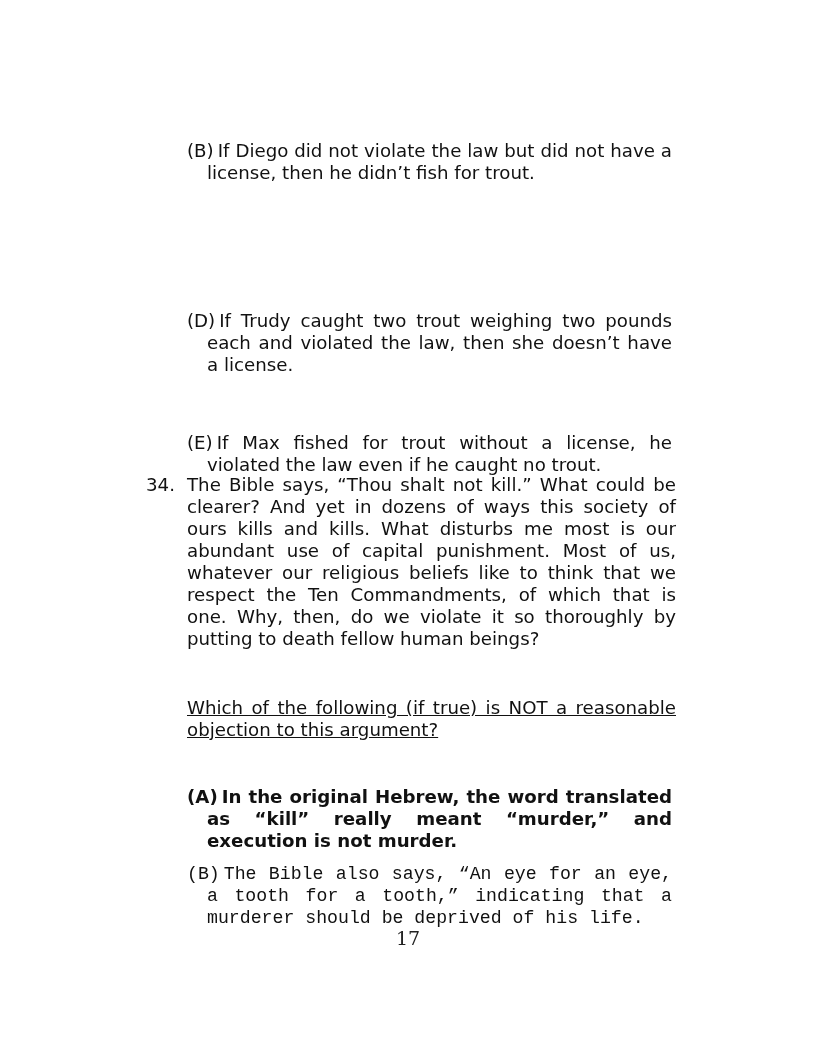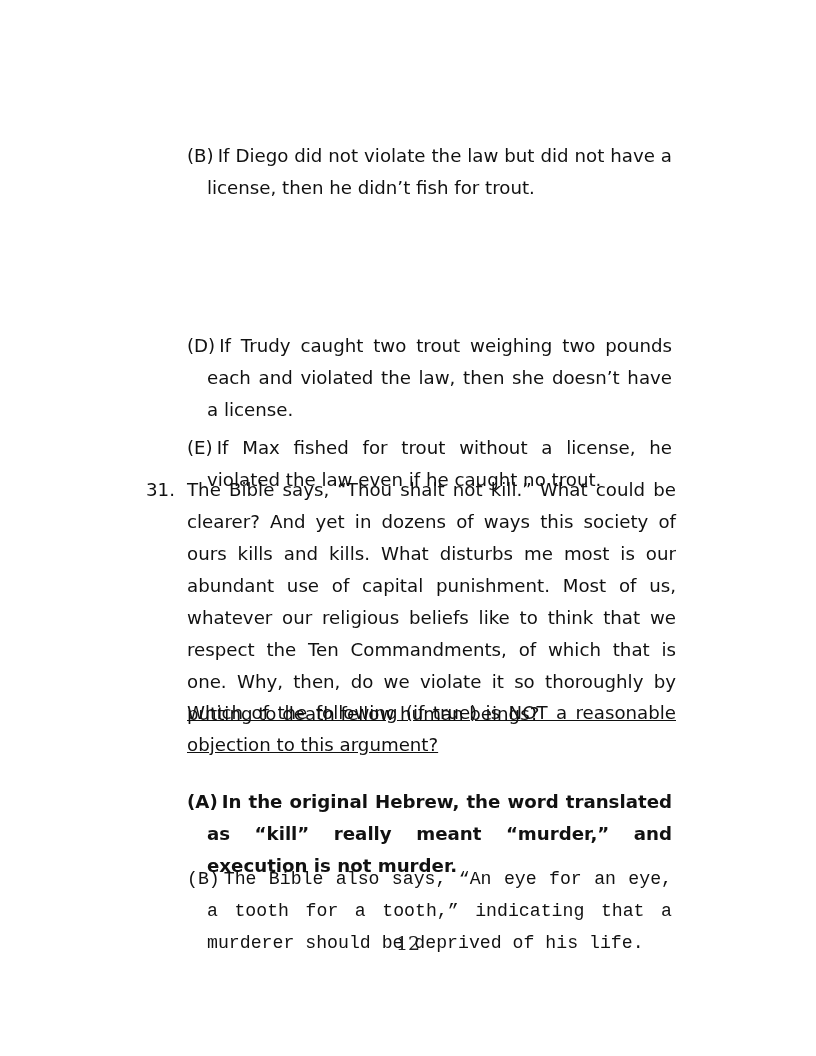--- a/index.html
+++ b/index.html
@@ -2,21 +2,21 @@
 <html><head>
 <meta charset="utf-8">
 <style>
   html, body { margin: 0; padding: 0; background: #ffffff; }
   body { width: 816px; height: 1056px; position: relative; overflow: hidden; }
   .page {
     position: absolute; left: 0; top: 0; width: 816px; height: 1056px;
     font-family: "DejaVu Sans", "Liberation Sans", sans-serif;
     color: #111111;
     font-size: 18.2px;
-    line-height: 32px;
+    line-height: 22px;
   }
   .opt {
     position: absolute;
     left: 187px;
     width: 485px;
     text-align: justify;
     padding-left: 20px;
     text-indent: -20px;
     box-sizing: border-box;
     hyphens: manual;
@@ -45,35 +45,35 @@
 </head>
 <body>
 
 <div class="page">
 
   <div class="opt" style="top:140px;">
     <span class="lbl">(B)</span><span>If Diego did not violate the law but did not have a license, then he didn’t fish for trout.</span>
   </div>
 
 
-  <div class="opt" style="top:310px;margin-top:20px;">
+  <div class="opt" style="top:310px;">
     <span class="lbl">(D)</span><span>If Trudy caught two trout weighing two pounds each and violated the law, then she doesn’t have a license.</span>
   </div>
 
   <div class="opt" style="top:432px;">
     <span class="lbl">(E)</span><span>If Max fished for trout without a license, he violated the law even if he caught no trout.</span>
   </div>
 
-  <div class="qnum" style="top:474px;">31.</div>
+  <div class="qnum" style="top:474px;">34.</div>
   <div class="q" style="top:474px;">The Bible says, “Thou shalt not kill.”  What could be clearer? And yet in dozens of ways this society of ours kills and kills. What disturbs me most is our abundant use of capital punishment.  Most of us, whatever our religious beliefs like to think that we respect the Ten Commandments, of which that is one.  Why, then, do we violate it so thoroughly by putting to death fellow human beings?</div>
 
   <div class="q" style="top:697px;text-decoration:underline;">Which of the following (if true) is NOT a reasonable objection to this argument?</div>
 
   <div class="opt" style="top:786px;font-weight:bold;">
     <span class="lbl">(A)</span><span>In the original Hebrew, the word translated as “kill” really meant “murder,” and execution is not murder.</span>
   </div>
 
   <div class="opt" style="top:863px;font-family:Liberation Mono, monospace;">
     <span class="lbl">(B)</span><span>The Bible also says, “An eye for an eye, a tooth for a tooth,” indicating that a murderer should be deprived of his life.</span>
   </div>
 
-  <div class="page-number">12</div>
+  <div class="page-number">17</div>
 </div>
 
 </body></html>

